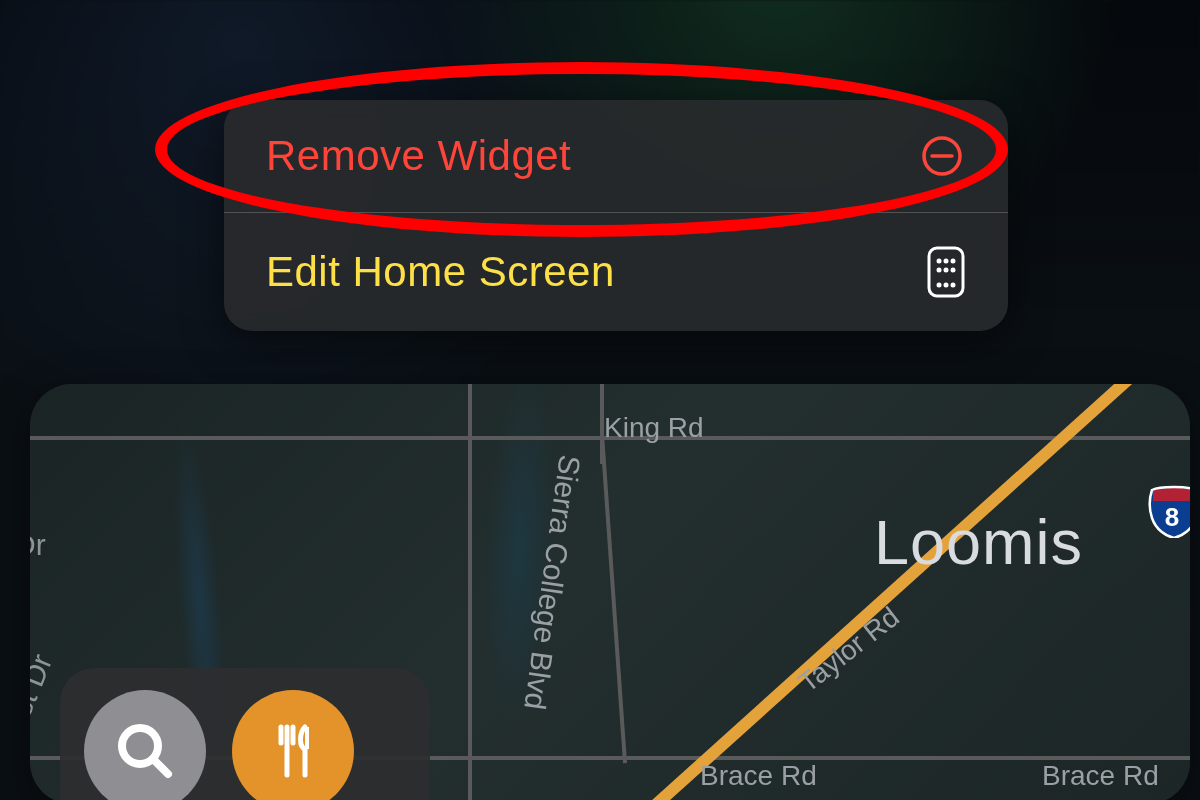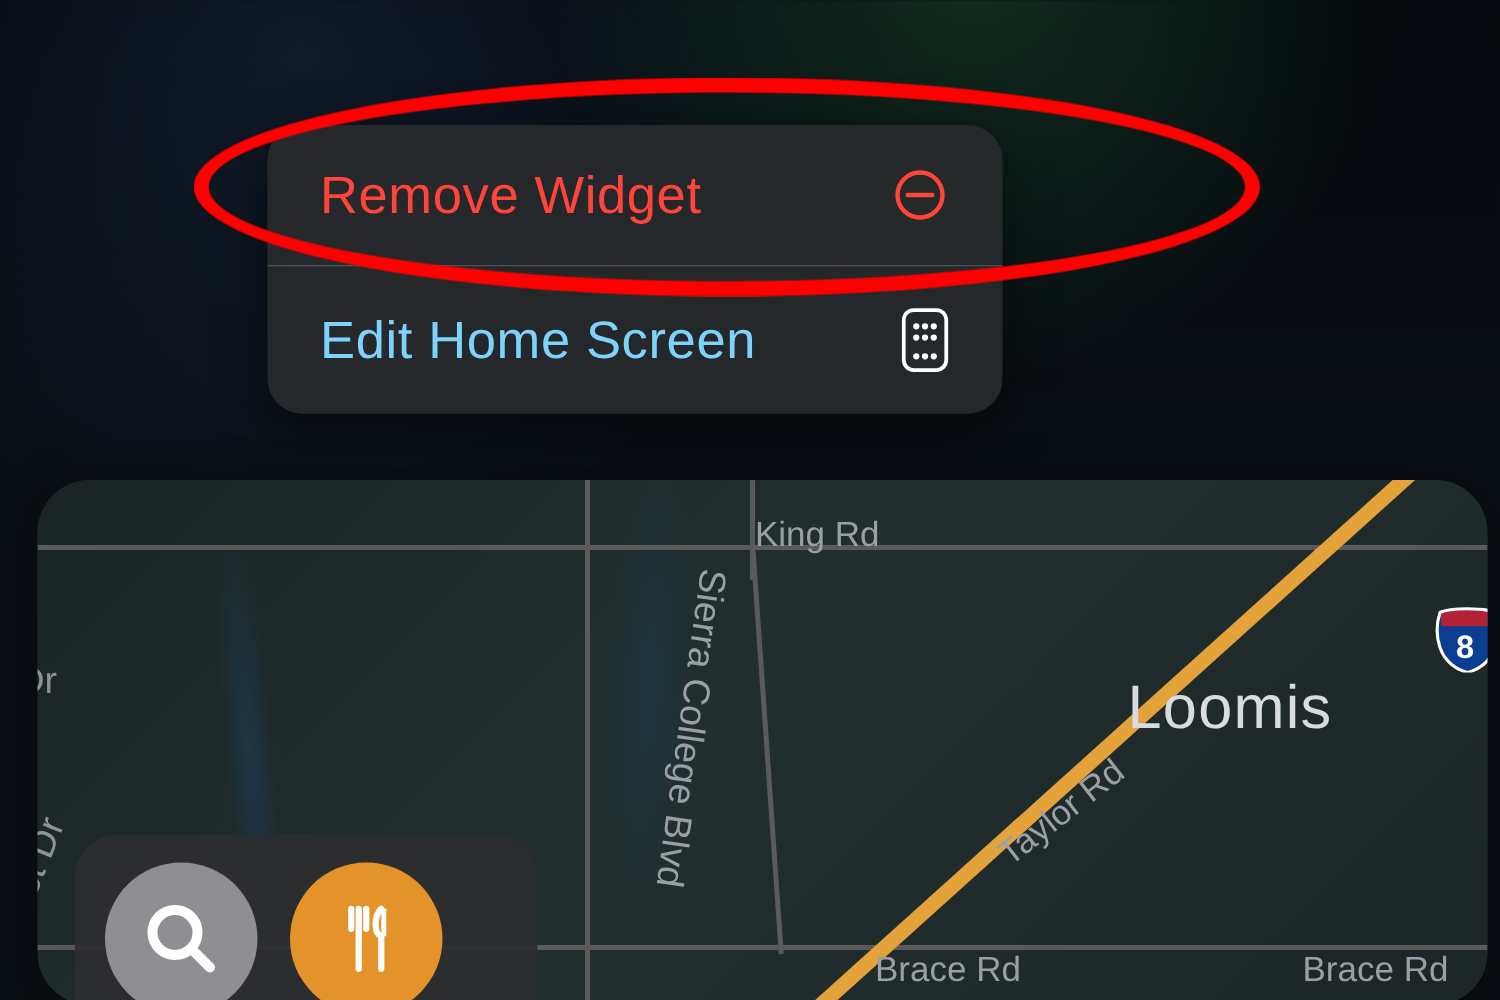--- a/index.html
+++ b/index.html
@@ -16,37 +16,37 @@
       background:
         radial-gradient(circle at 65% -5%, rgba(40,120,70,0.35), transparent 30%),
         radial-gradient(circle at 20% 5%, rgba(30,50,80,0.4), transparent 35%),
         linear-gradient(#05080c, #0a0f14 40%);
       filter: blur(1px);
     }
 
     
     .menu {
       position: absolute;
-      left: 214px; top: 100px;
-      width: 588px;
+      left: 224px; top: 100px;
+      width: 784px;
       background: rgba(40,42,45,0.92);
       border-radius: 28px;
       overflow: hidden;
       box-shadow: 0 10px 40px rgba(0,0,0,0.5);
       backdrop-filter: blur(10px);
     }
     .menu-row {
       display: flex; align-items: center; justify-content: space-between;
       padding: 32px 42px;
       font-size: 42px;
       letter-spacing: 0.5px;
       cursor: default;
     }
     .menu-row.destructive { color: #ff453a; }
-    .menu-row.normal { color: #7dd3fc; align-items: center; }
+    .menu-row.normal { color: #fde047; align-items: center; }
     .menu-divider {
       height: 1px;
       background: rgba(255,255,255,0.2);
     }
     .menu-icon { display: flex; align-items: center; justify-content: center; }
     .menu-icon svg { display: block; }
 
     
     .anno-ring {
       position: absolute;
@@ -121,26 +121,25 @@
       transform: rotate(8deg);
       font-size: 30px;
     }
     .map-label.taylor { left: 760px; top: 250px; transform: rotate(-38deg); }
     .map-label.brace1 { left: 670px; top: 376px; }
     .map-label.brace2 { left: 1012px; top: 376px; }
     .map-label.dr1 { left:-16px; top:144px; color:#8d9398; font-size:30px; }
     .map-label.dr2 { left:-30px; top:284px; color:#8d9398; font-size:30px; transform: rotate(-68deg); }
     .map-place {
       position: absolute;
-      left: 872px; top: 122px;
+      left: 844px; top: 122px;
       color: #d8dbe0;
-      font-size: 49px;
+      font-size: 63px;
       font-weight: 500;
       letter-spacing: 1px;
-      margin-top: 32px;
     }
     .interstate {
       position: absolute; left: 1118px; top: 100px;
       width: 52px; height: 54px;
     }
     .interstate svg { display:block; }
 
     
     .chips {
       position: absolute;

